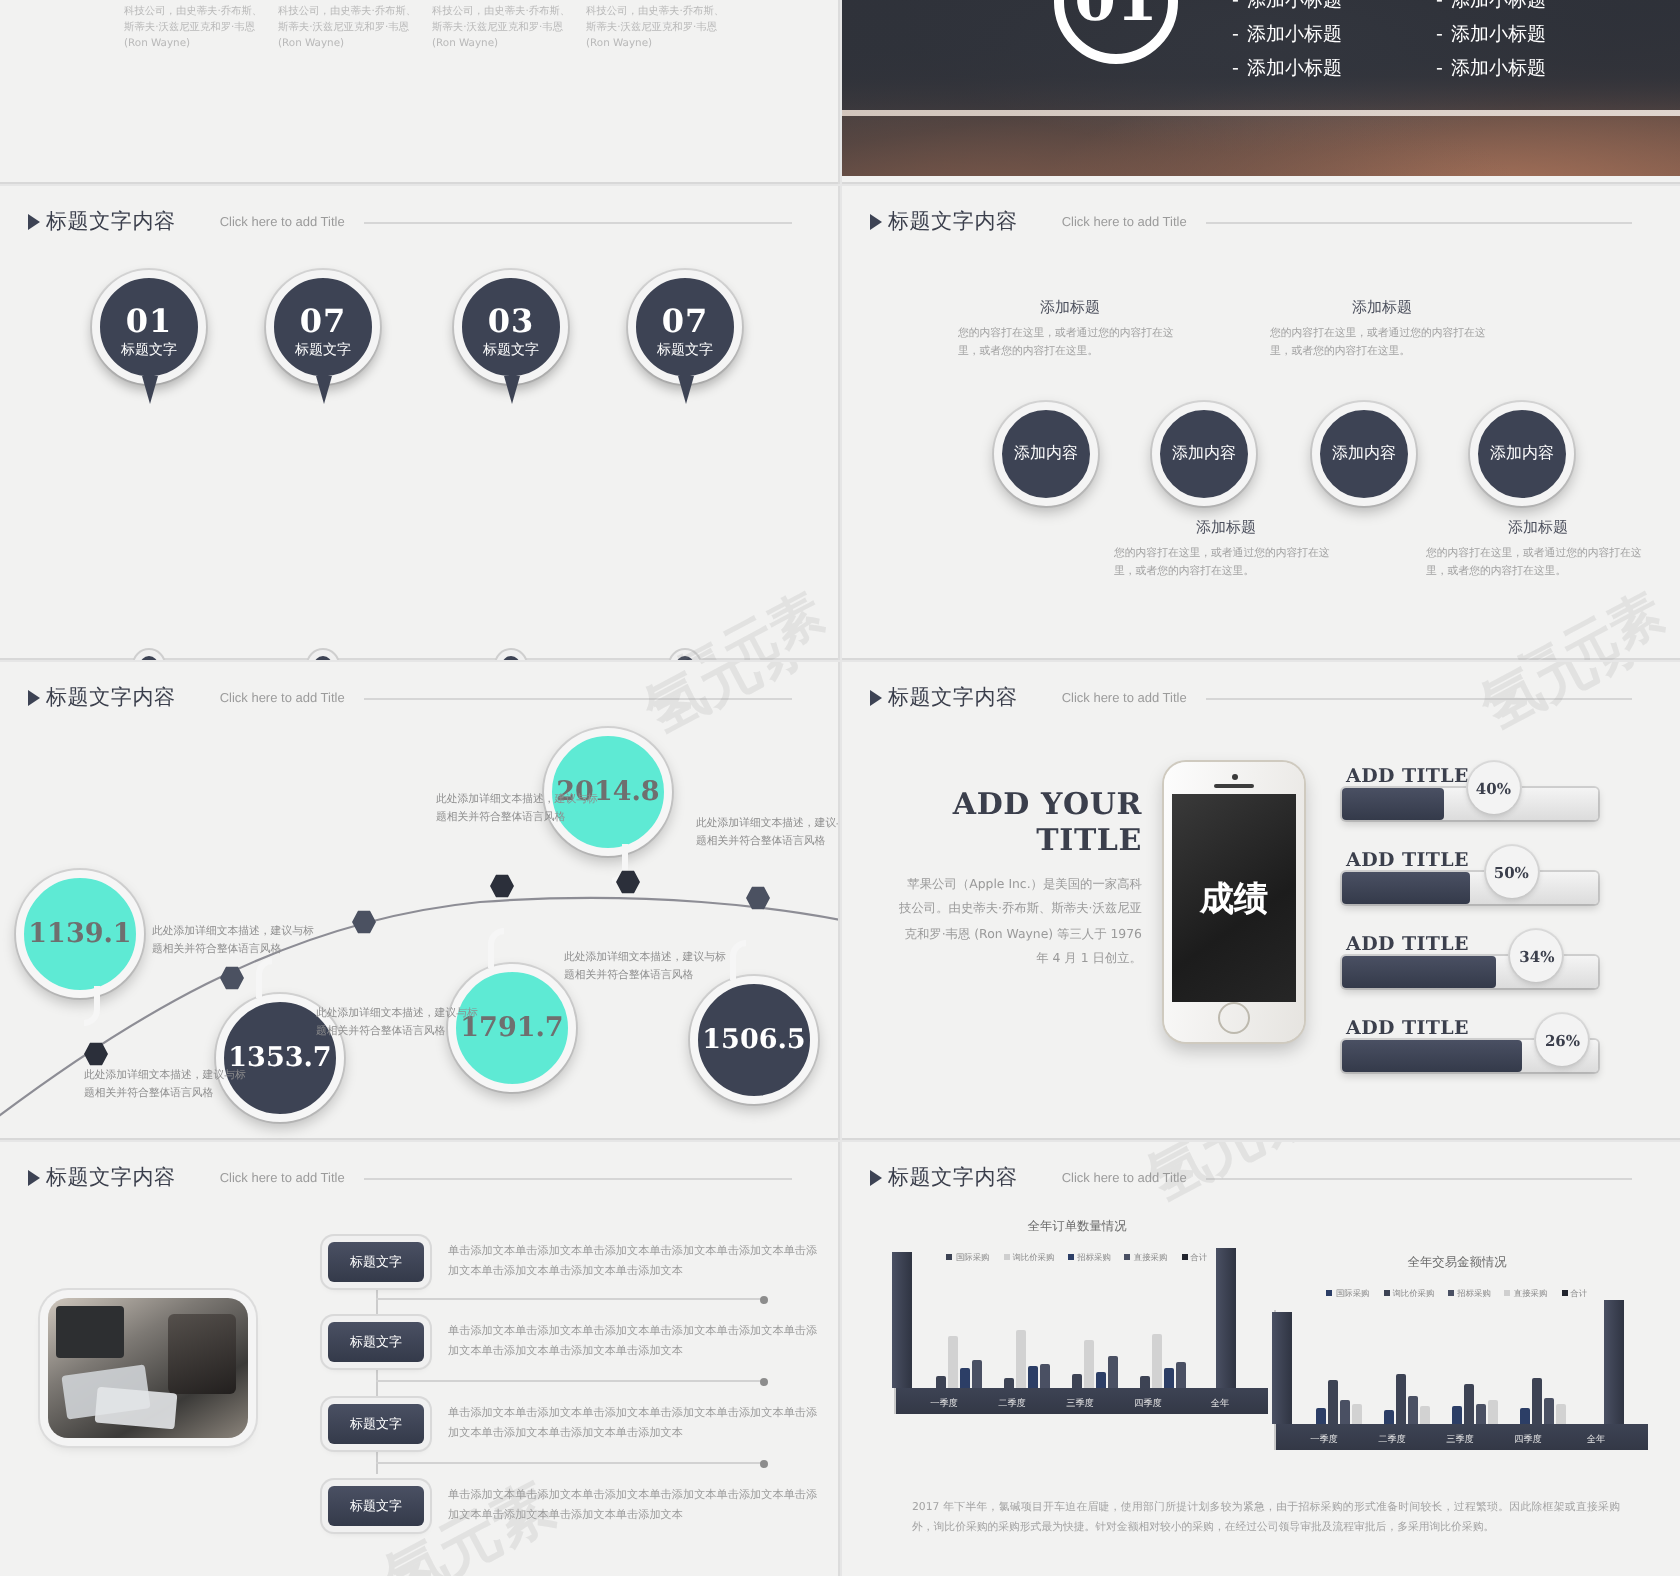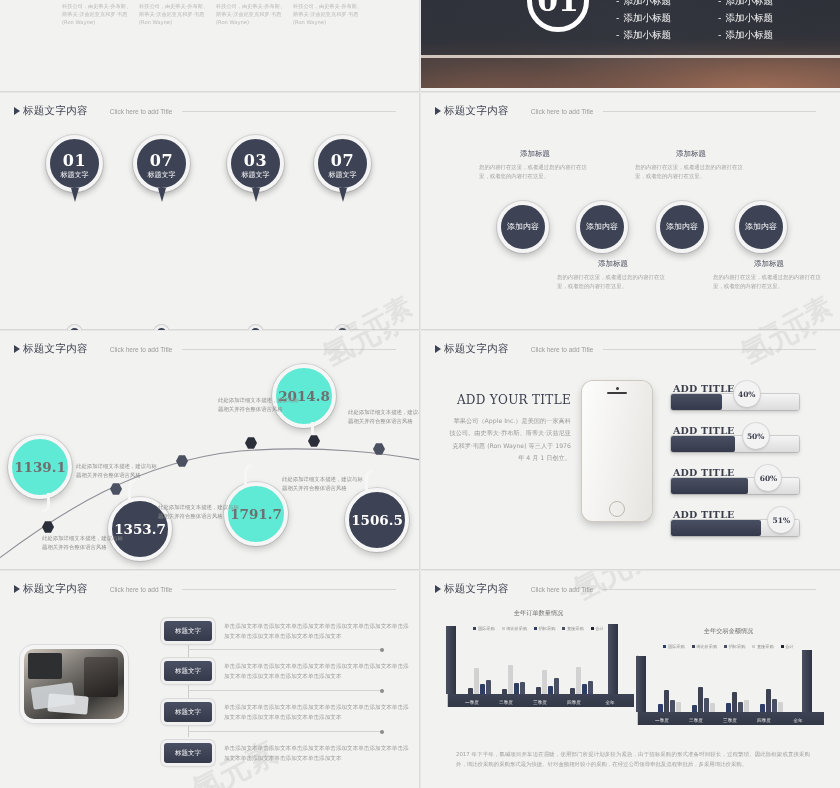--- a/index.html
+++ b/index.html
@@ -177,21 +177,21 @@
     position: absolute; left: 2px; top: -11px; font-size: 9.5px; font-weight: bold; color: #3b3f4c;
     font-family: "DejaVu Serif", serif; letter-spacing: .2px; white-space: nowrap;
   }
   .abar .pct {
     position: absolute; top: -13px; width: 26px; height: 26px; border-radius: 50%;
     background: #f3f3f3; box-shadow: 0 1px 3px rgba(0,0,0,.18), 0 0 0 1px #e0e0e0;
     font-size: 7.5px; font-weight: bold; color: #3b3f4c; display: flex;
     align-items: center; justify-content: center; font-family: "DejaVu Serif", serif;
   }
   .leftcopy { position: absolute; left: 28px; top: 62px; width: 122px; text-align: right; }
-  .leftcopy .h { font-size: 12px; font-weight: normal; color: #3b3f4c; letter-spacing: .3px;
+  .leftcopy .h { font-size: 15px; font-weight: bold; color: #3b3f4c; letter-spacing: .3px;
     font-family: "DejaVu Serif", serif; }
   .leftcopy .p { font-size: 6.2px; color: #9a9a9a; line-height: 2; margin-top: 8px;
     font-family: "DejaVu Sans", sans-serif; }
 
   
   .ph2 {
     position: absolute; left: 24px; top: 78px; width: 100px; height: 70px; border-radius: 10px;
     background: linear-gradient(150deg,#cfc7bd 0%, #7d7974 35%, #3b3a38 70%, #8c857c 100%);
     box-shadow: 0 0 0 4px #f4f4f4, 0 0 0 5px #dcdcdc, 0 3px 7px rgba(0,0,0,.22);
     overflow: hidden;
@@ -449,20 +449,23 @@
     </div>
 
     <div class="leftcopy">
       <div class="h">ADD YOUR TITLE</div>
       <div class="p">苹果公司（Apple Inc.）是美国的一家高科技公司。由史蒂夫·乔布斯、斯蒂夫·沃兹尼亚克和罗·韦恩 (Ron Wayne) 等三人于 1976 年 4 月 1 日创立。</div>
     </div>
 
     <div class="phone" style="left:161px;top:50px;">
       <span class="cam"></span>
       <span class="spk"></span>
+      <div class="scr">
+          <span>成绩</span>
+        </div>
       <span class="home"></span>
     </div>
 
     <div class="abar" style="left:250px;top:63px;">
       <div class="lbl">ADD TITLE</div>
       <div class="track">
           <div class="fill" style="width:40%"></div>
         </div>
       <div class="pct" style="left:49%">40%</div>
     </div>
@@ -471,28 +474,28 @@
       <div class="track">
           <div class="fill" style="width:50%"></div>
         </div>
       <div class="pct" style="left:56%">50%</div>
     </div>
     <div class="abar" style="left:250px;top:147px;">
       <div class="lbl">ADD TITLE</div>
       <div class="track">
           <div class="fill" style="width:60%"></div>
         </div>
-      <div class="pct" style="left:66%">60%</div>
+      <div class="pct" style="left:66%">34%</div>
     </div>
     <div class="abar" style="left:250px;top:189px;">
       <div class="lbl">ADD TITLE</div>
       <div class="track">
           <div class="fill" style="width:70%"></div>
         </div>
-      <div class="pct" style="left:76%">51%</div>
+      <div class="pct" style="left:76%">26%</div>
     </div>
 
     <div class="wm" style="right:12px;top:-16px;font-size:30px;">氢元素</div>
   </div>
 
   <div class="slide sep-r" style="left:0;top:571px;width:420px;height:217px;">
     <div class="s-head">
       <span class="tri"></span>
       <span class="zh">标题文字内容</span>
       <span class="en">Click here to add Title</span>

